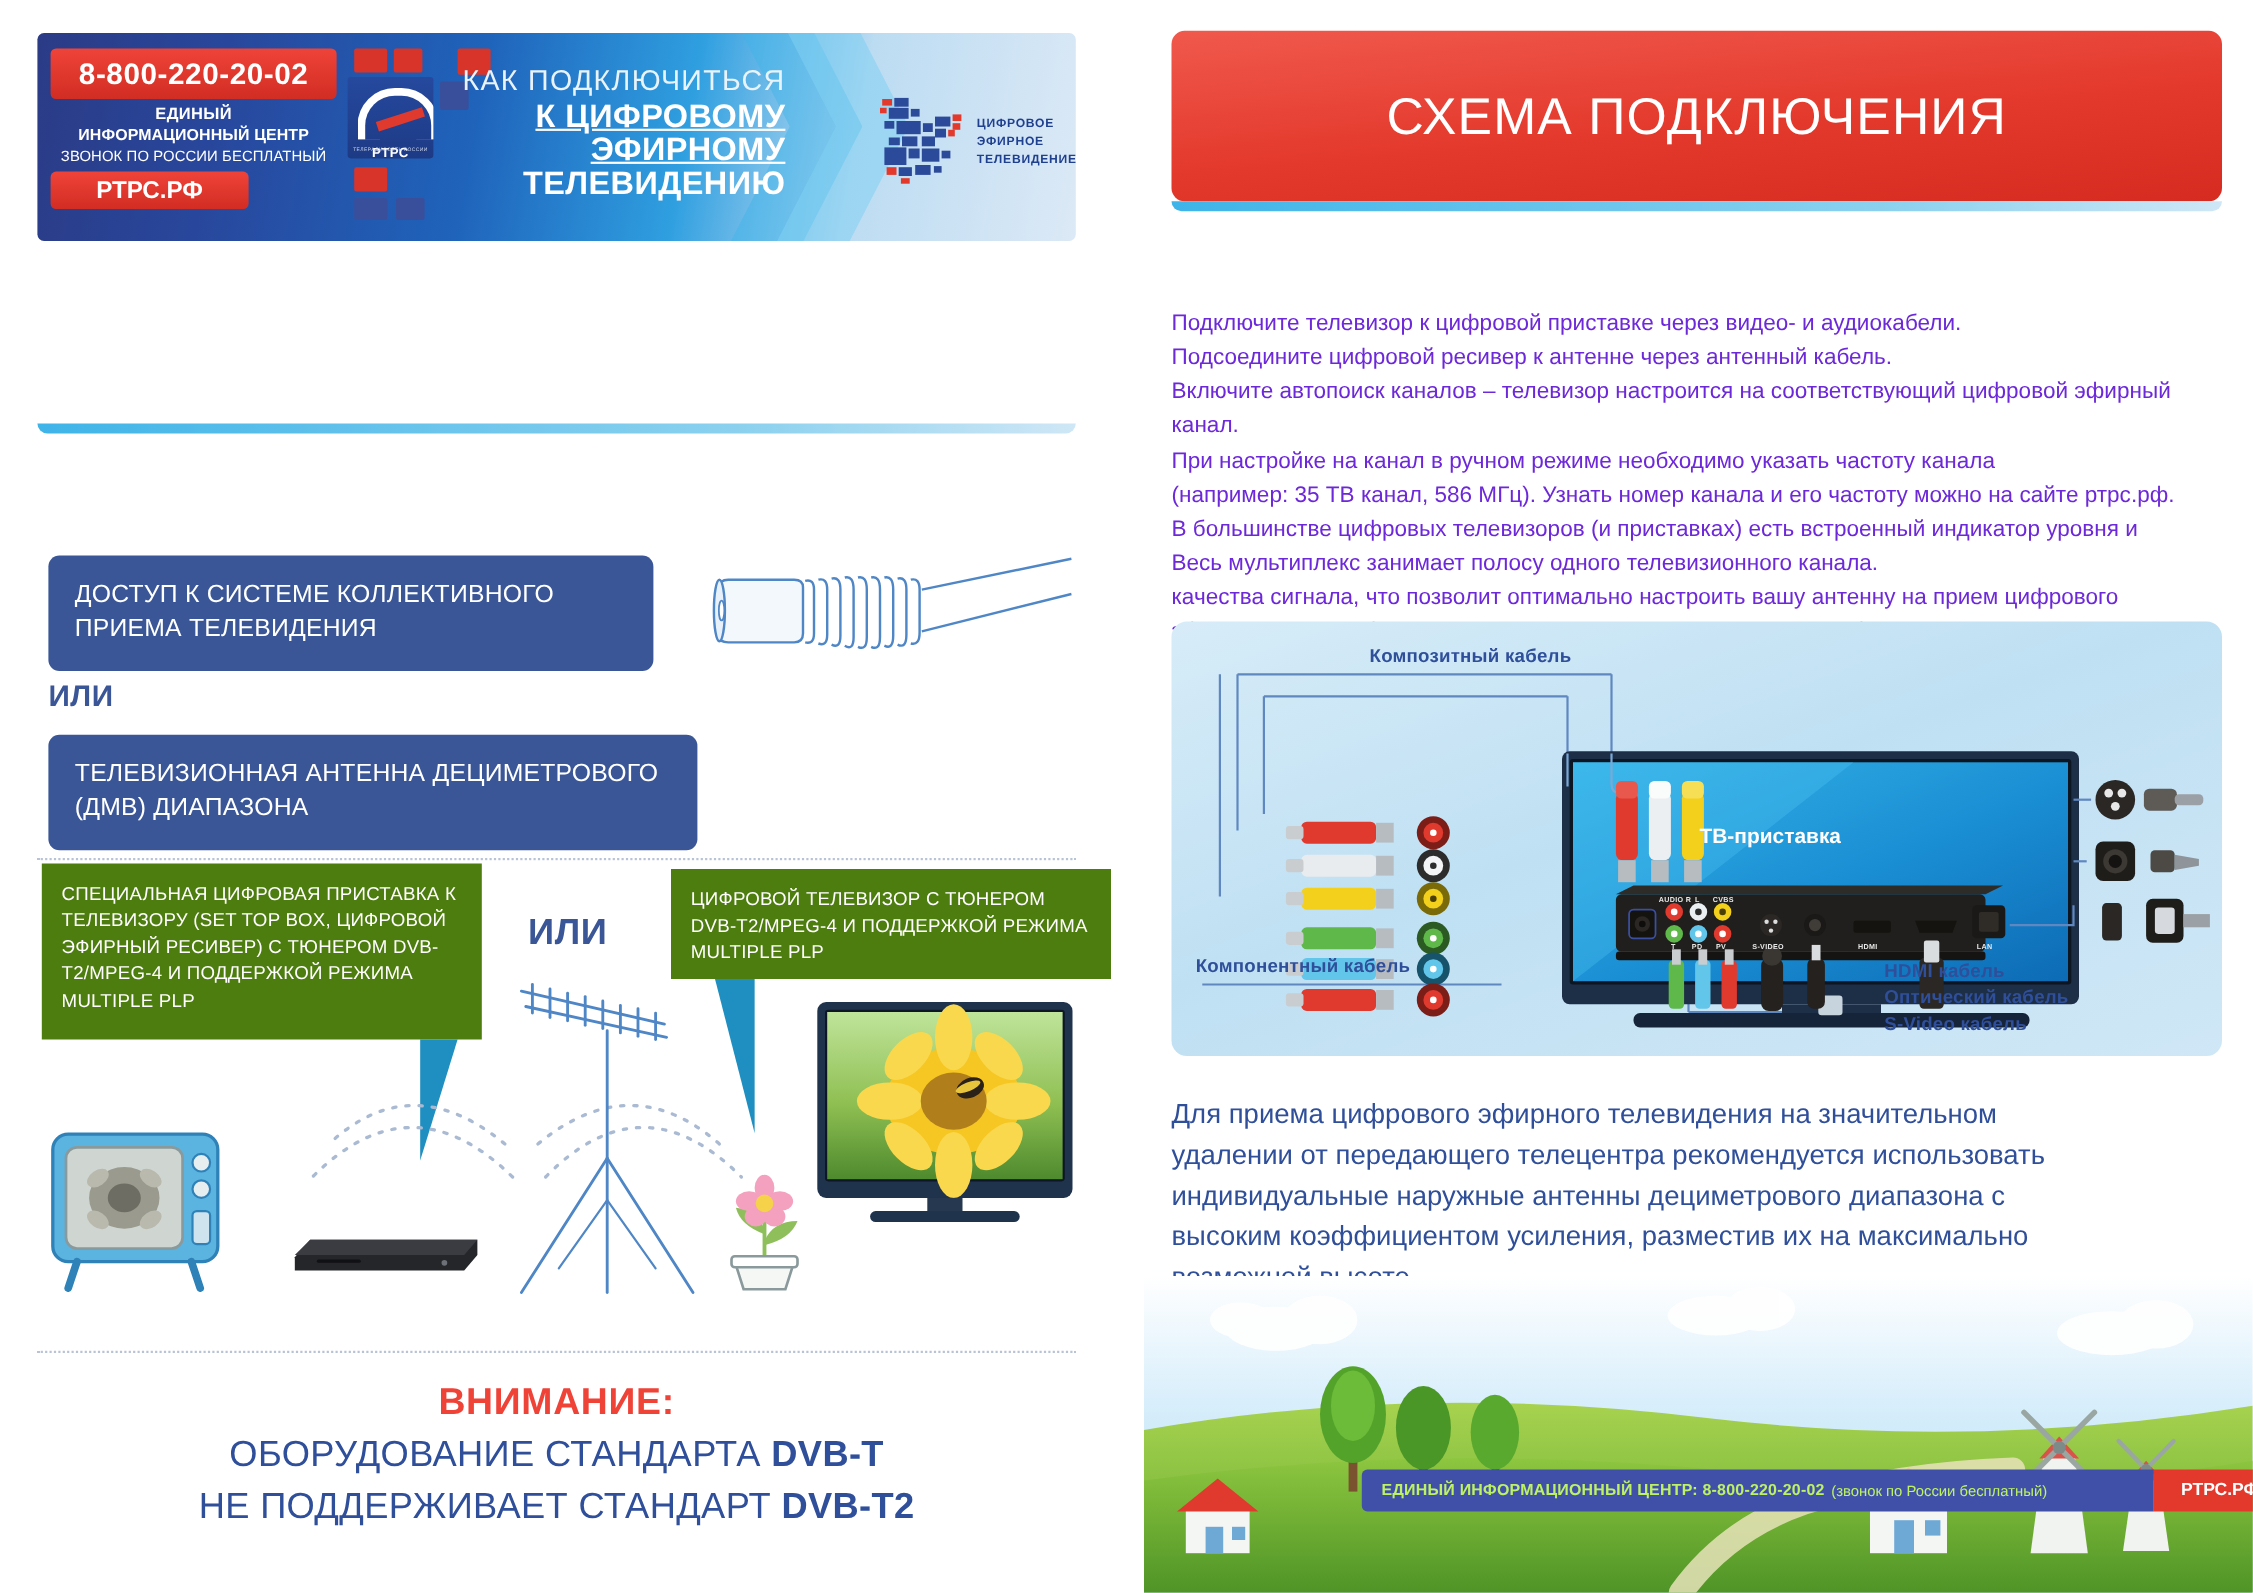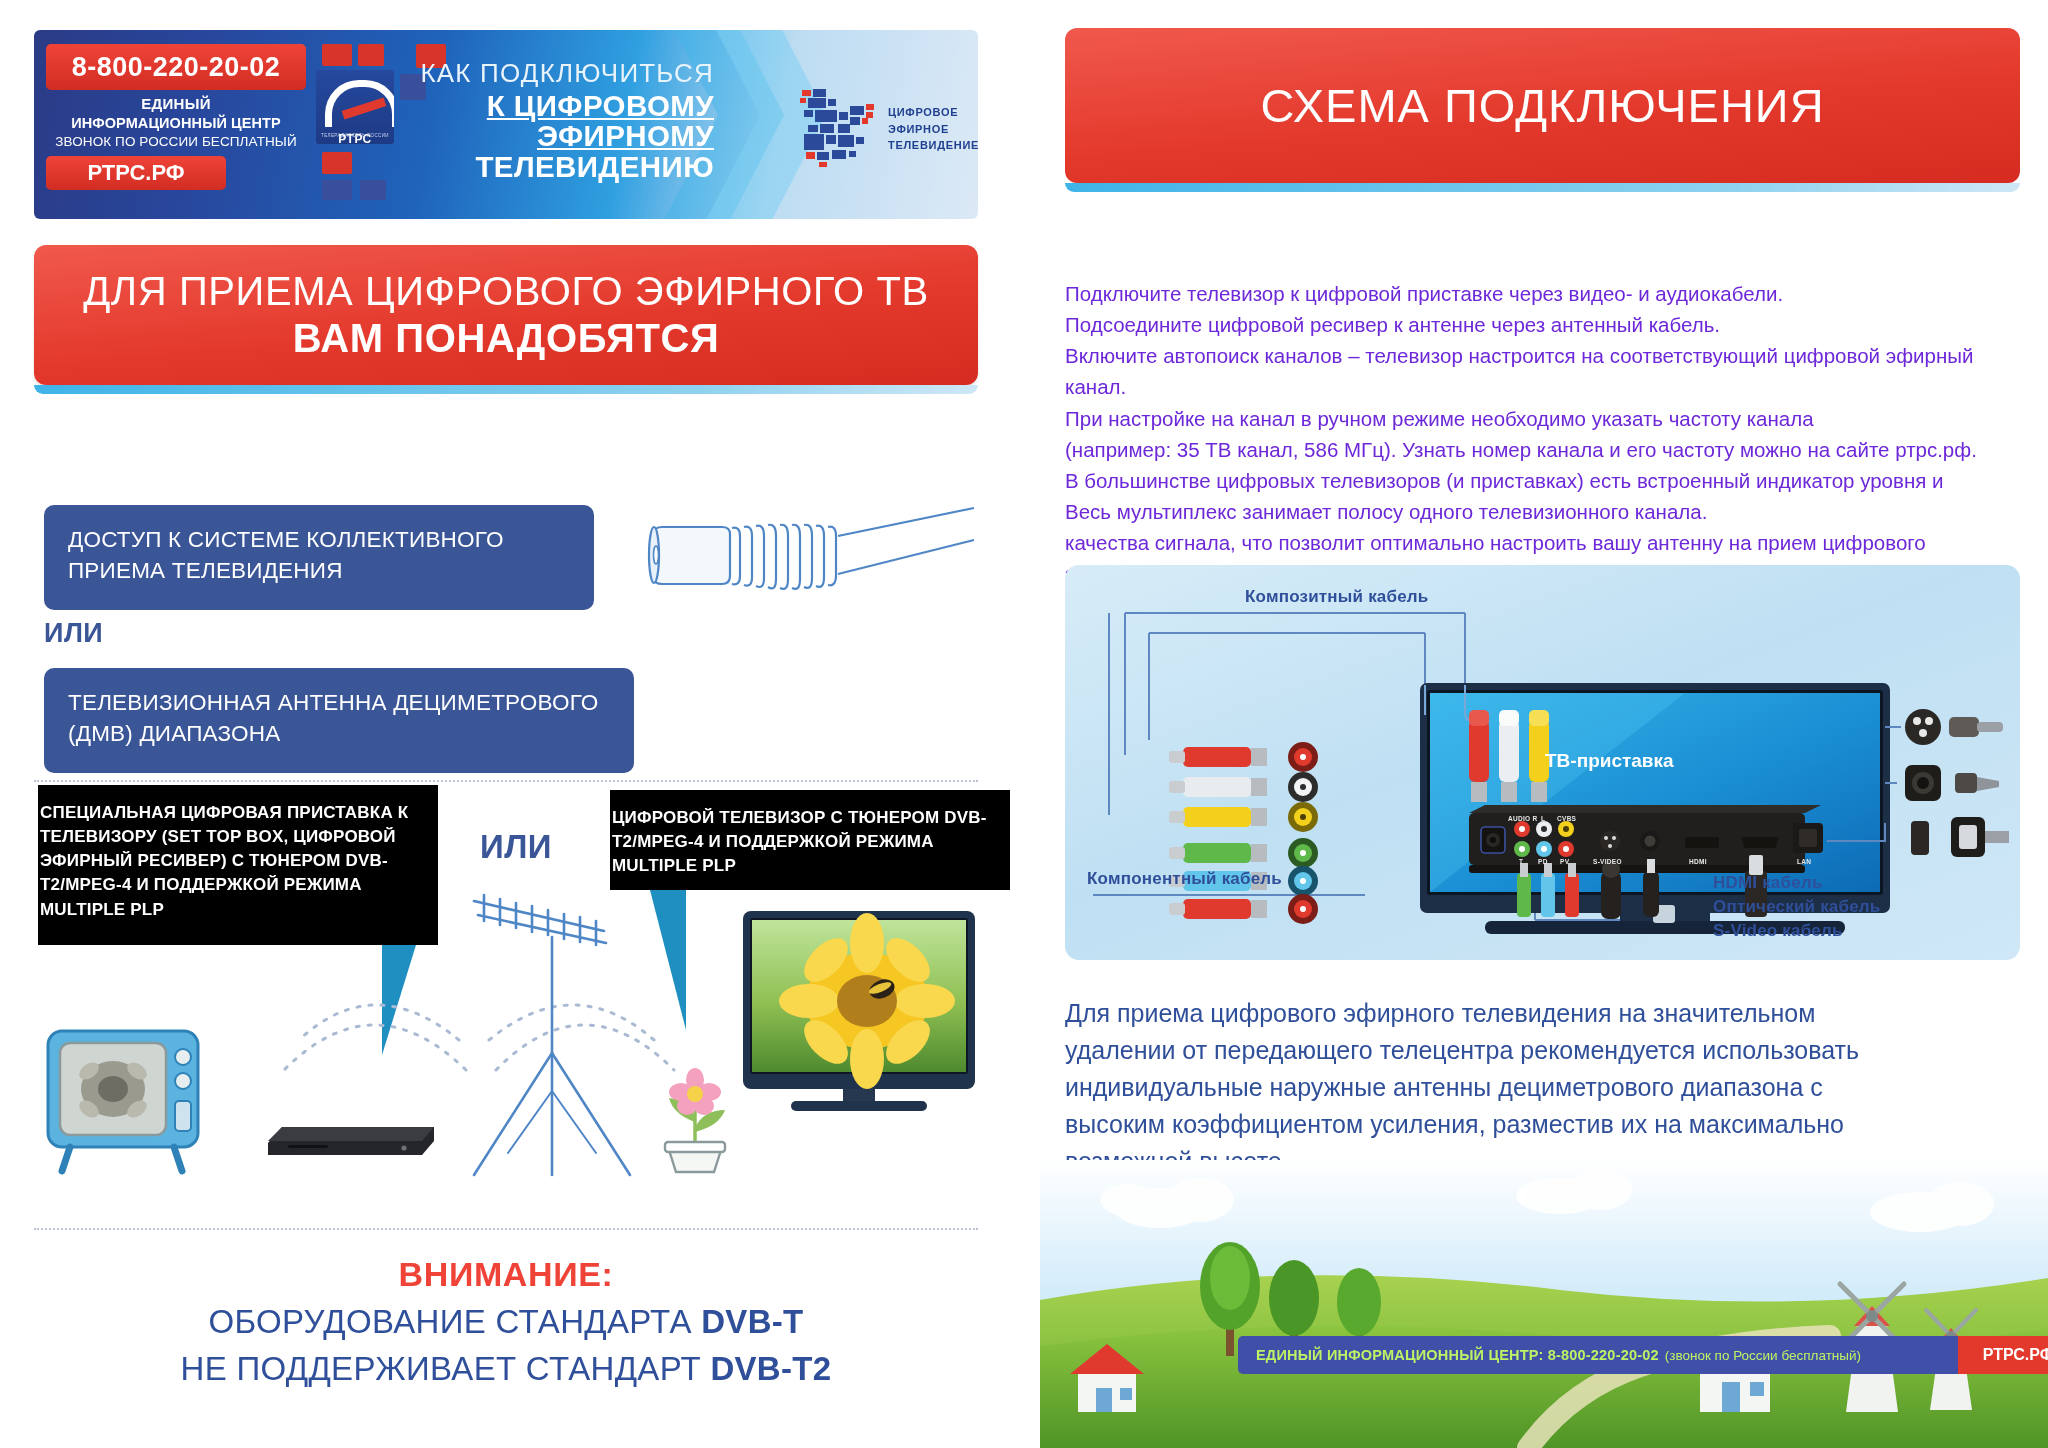--- a/index.html
+++ b/index.html
@@ -69,22 +69,22 @@
   .navy-box{position:absolute;background:#3a5697;border-radius:10px;
       color:#fff;font-size:22.5px;line-height:1.36;padding:20px 24px;
       box-sizing:border-box;letter-spacing:.2px;}
   #navy-box-1{left:44px;top:505px;width:550px;height:105px;}
   #navy-box-2{left:44px;top:668px;width:590px;height:105px;}
   .ili{position:absolute;color:#3a5697;font-weight:bold;font-size:27px;letter-spacing:.5px;}
   #ili-1{left:44px;top:618px;}
   #ili-2{left:480px;top:828px;font-size:33px;}
 
   
-  .cyan-bubble{position:absolute;background:#000000;color:#fff;font-weight:bold;
-      font-size:17px;line-height:1.42;padding:16px 2px;box-sizing:border-box;
+  .cyan-bubble{position:absolute;background:#4d7c0f;color:#fff;font-weight:normal;
+      font-size:17px;line-height:1.42;padding:16px 18px;box-sizing:border-box;
       letter-spacing:.2px;}
   #cyan-bubble-left{left:38px;top:785px;width:400px;height:160px;}
   #cyan-bubble-right{left:610px;top:790px;width:400px;height:100px;}
   .bubble-tail{position:absolute;width:0;height:0;}
   #tail-left{left:382px;top:945px;border-left:34px solid #1e8fc0;
       border-bottom:110px solid transparent;}
   #tail-right{left:650px;top:890px;border-right:36px solid #1e8fc0;
       border-bottom:140px solid transparent;}
 
   
@@ -227,24 +227,20 @@
         </g>
       </svg>
       <div id="butterfly-text">
         <div>ЦИФРОВОЕ</div>
         <div>ЭФИРНОЕ</div>
         <div>ТЕЛЕВИДЕНИЕ</div>
       </div>
     </div>
   </div>
 
-  <div id="red-heading">
-    <div class="rh1">ДЛЯ ПРИЕМА ЦИФРОВОГО ЭФИРНОГО ТВ</div>
-    <div class="rh2">ВАМ ПОНАДОБЯТСЯ</div>
-  </div>
   <div id="red-heading-tail"></div>
 
   <div class="navy-box" id="navy-box-1">ДОСТУП К СИСТЕМЕ КОЛЛЕКТИВНОГО ПРИЕМА ТЕЛЕВИДЕНИЯ</div>
   <div class="ili" id="ili-1">ИЛИ</div>
   <div class="navy-box" id="navy-box-2">ТЕЛЕВИЗИОННАЯ АНТЕННА ДЕЦИМЕТРОВОГО (ДМВ) ДИАПАЗОНА</div>
 
   <div class="dotted-rule" id="rule-1"></div>
 
   <div class="bubble-tail" id="tail-left"></div>
   <div class="bubble-tail" id="tail-right"></div>

